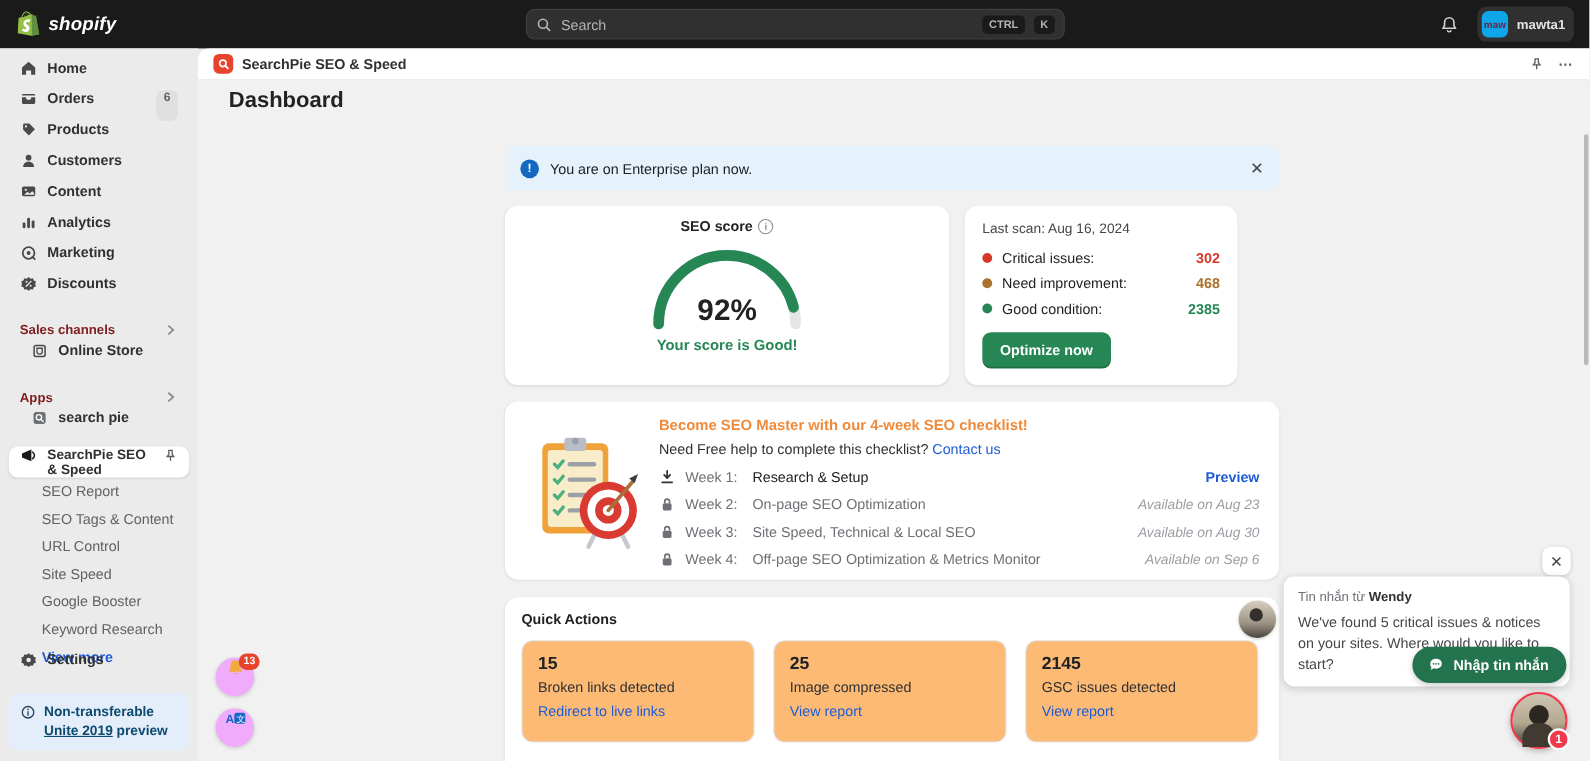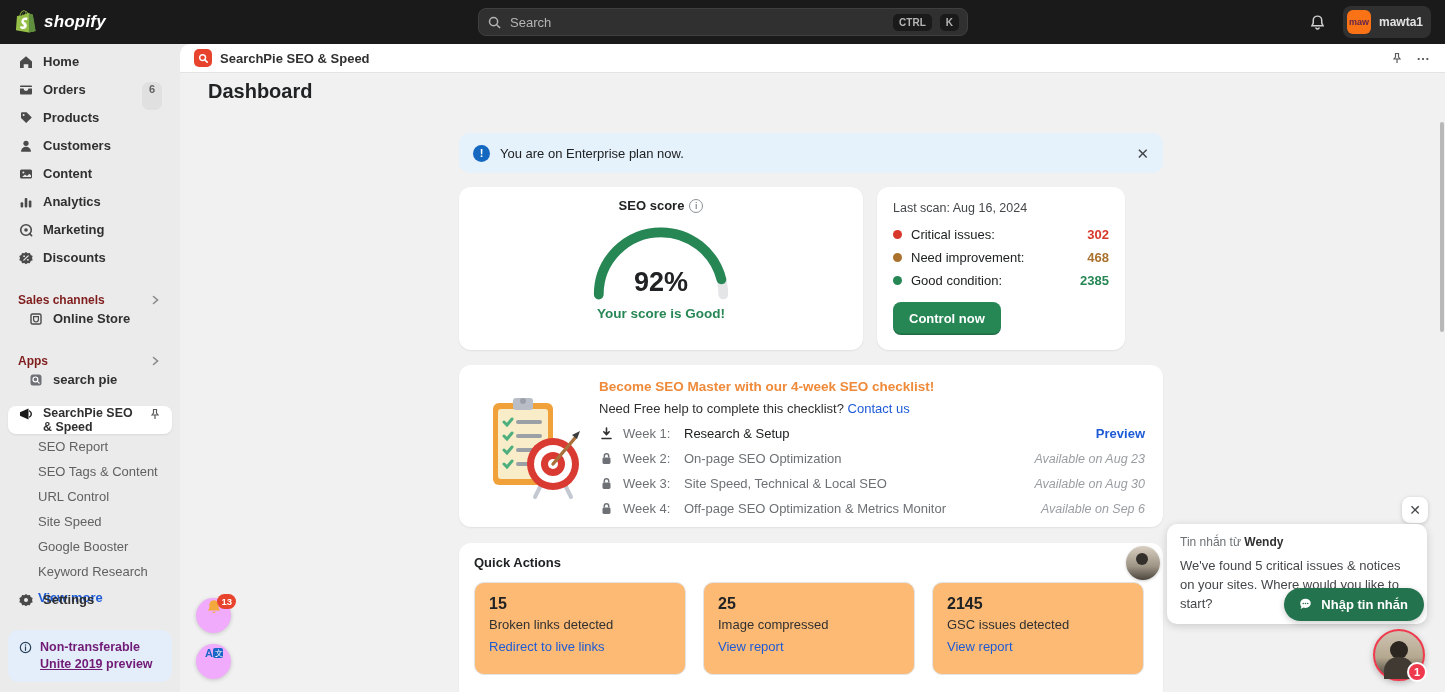--- a/index.html
+++ b/index.html
@@ -8,34 +8,34 @@
 
   
   .topbar { position:absolute; top:0; left:0; width:1445px; height:44px; background:#1a1a1a; display:flex; align-items:center; }
   .brand { display:flex; align-items:center; gap:6px; margin-left:16px; }
   .brand .logoword { color:#fff; font-weight:bold; font-size:17px; font-style:italic; letter-spacing:.2px; }
   .searchbox { position:absolute; left:478px; top:8px; width:490px; height:28px; background:#303030; border:1px solid #3f3f3f; border-radius:8px; display:flex; align-items:center; padding:0 8px; gap:8px; color:#b5b5b5; }
   .searchbox .ph { font-size:13px; color:#b5b5b5; flex:1; }
   .kbd { background:#1a1a1a; color:#b5b5b5; border-radius:5px; font-size:10px; font-weight:bold; padding:3px 6px; }
   .top-right { position:absolute; right:14px; top:0; height:44px; display:flex; align-items:center; gap:16px; }
   .avatar-chip { display:flex; align-items:center; gap:8px; background:#303030; border-radius:8px; padding:4px 8px 4px 4px; }
-  .avatar-sq { width:24px; height:24px; border-radius:6px; background:#f97316; color:#64244a; font-size:9px; font-weight:bold; display:flex; align-items:center; justify-content:center; }
+  .avatar-sq { width:24px; height:24px; border-radius:6px; background:#0ea5e9; color:#64244a; font-size:9px; font-weight:bold; display:flex; align-items:center; justify-content:center; }
   .avatar-name { color:#e3e3e3; font-size:12px; font-weight:600; }
 
   
   .sidebar { position:absolute; top:44px; left:0; width:180px; bottom:0; background:#ebebeb; padding-top:10px; }
   .nav-item { display:flex; gap:10px; height:28px; padding:0 10px; margin:0 8px; border-radius:8px; font-weight:600; font-size:13px; color:#303030; cursor:pointer; }
   .nav-item .lbl { flex:1; }
   .badge-pill { background:#e0e0e0; border-radius:7px; font-size:11px; font-weight:600; color:#616161; padding:1px 7px; }
   .section-head { display:flex; align-items:center; justify-content:space-between; margin:14px 18px 4px 18px; font-size:12px; font-weight:700; color:#7f1d1d; }
   .nav-item.active { background:#ffffff; box-shadow:0 1px 2px rgba(0,0,0,.08); }
   .sub-item { padding:5px 10px 5px 38px; font-size:13px; color:#616161; font-weight:500; cursor:pointer; }
   .view-more { padding:6px 10px 5px 38px; font-size:13px; color:#1d5bd6; font-weight:600; cursor:pointer; }
   .settings-row { position:absolute; bottom:72px; left:0; right:0; }
-  .notice-box { position:absolute; bottom:10px; left:8px; right:8px; background:#e3eefa; border-radius:10px; padding:9px 10px; font-size:12.5px; font-weight:600; color:#701a75; display:flex; gap:7px; line-height:1.35; }
+  .notice-box { position:absolute; bottom:10px; left:8px; right:8px; background:#e3eefa; border-radius:10px; padding:9px 10px; font-size:12.5px; font-weight:600; color:#0c4a6e; display:flex; gap:7px; line-height:1.35; }
   .notice-box u { cursor:pointer; }
   .icn { width:15px; height:15px; display:inline-flex; align-items:center; justify-content:center; flex:none; }
   .icn svg { display:block; }
 
   
   .main { position:absolute; top:44px; left:180px; width:1265px; bottom:0; background:#f1f1f1; border-top-left-radius:10px; overflow:hidden; }
   .app-header { position:absolute; top:0; left:0; right:0; height:29px; background:#ffffff; border-bottom:1px solid #e3e3e3; display:flex; align-items:center; padding:0 14px; gap:8px; border-top-left-radius:10px; }
   .app-icon { width:18px; height:18px; border-radius:5px; background:#e8432d; display:flex; align-items:center; justify-content:center; }
   .app-title { font-size:13px; font-weight:600; color:#303030; flex:1; }
   .hdr-icons { display:flex; align-items:center; gap:12px; color:#5c5c5c; }
@@ -360,21 +360,21 @@
     <div class="scan-row">
       <span class="dot" style="background: rgb(169, 113, 44);"></span>
       <span class="scan-lbl">Need improvement:</span>
       <span class="scan-val" style="color: rgb(169, 113, 44);">468</span>
     </div>
     <div class="scan-row">
       <span class="dot" style="background: rgb(38, 135, 85);"></span>
       <span class="scan-lbl">Good condition:</span>
       <span class="scan-val" style="color: rgb(38, 135, 85);">2385</span>
     </div>
-    <button class="opt-btn">Control now</button>
+    <button class="opt-btn">Optimize now</button>
   </div>
 
   <div class="card check-card">
     <div class="check-illus">
       <svg width="112" height="118" viewBox="0 0 112 118">
         <rect x="20" y="14" width="60" height="82" rx="6" fill="#f0a139"></rect>
         <rect x="25" y="20" width="50" height="70" rx="3" fill="#f8ecc9"></rect>
         <rect x="40" y="9" width="20" height="12" rx="3" fill="#b9bdc6"></rect>
         <circle cx="50" cy="12" r="3" fill="#9aa0aa"></circle>
         <g stroke-linecap="round">

